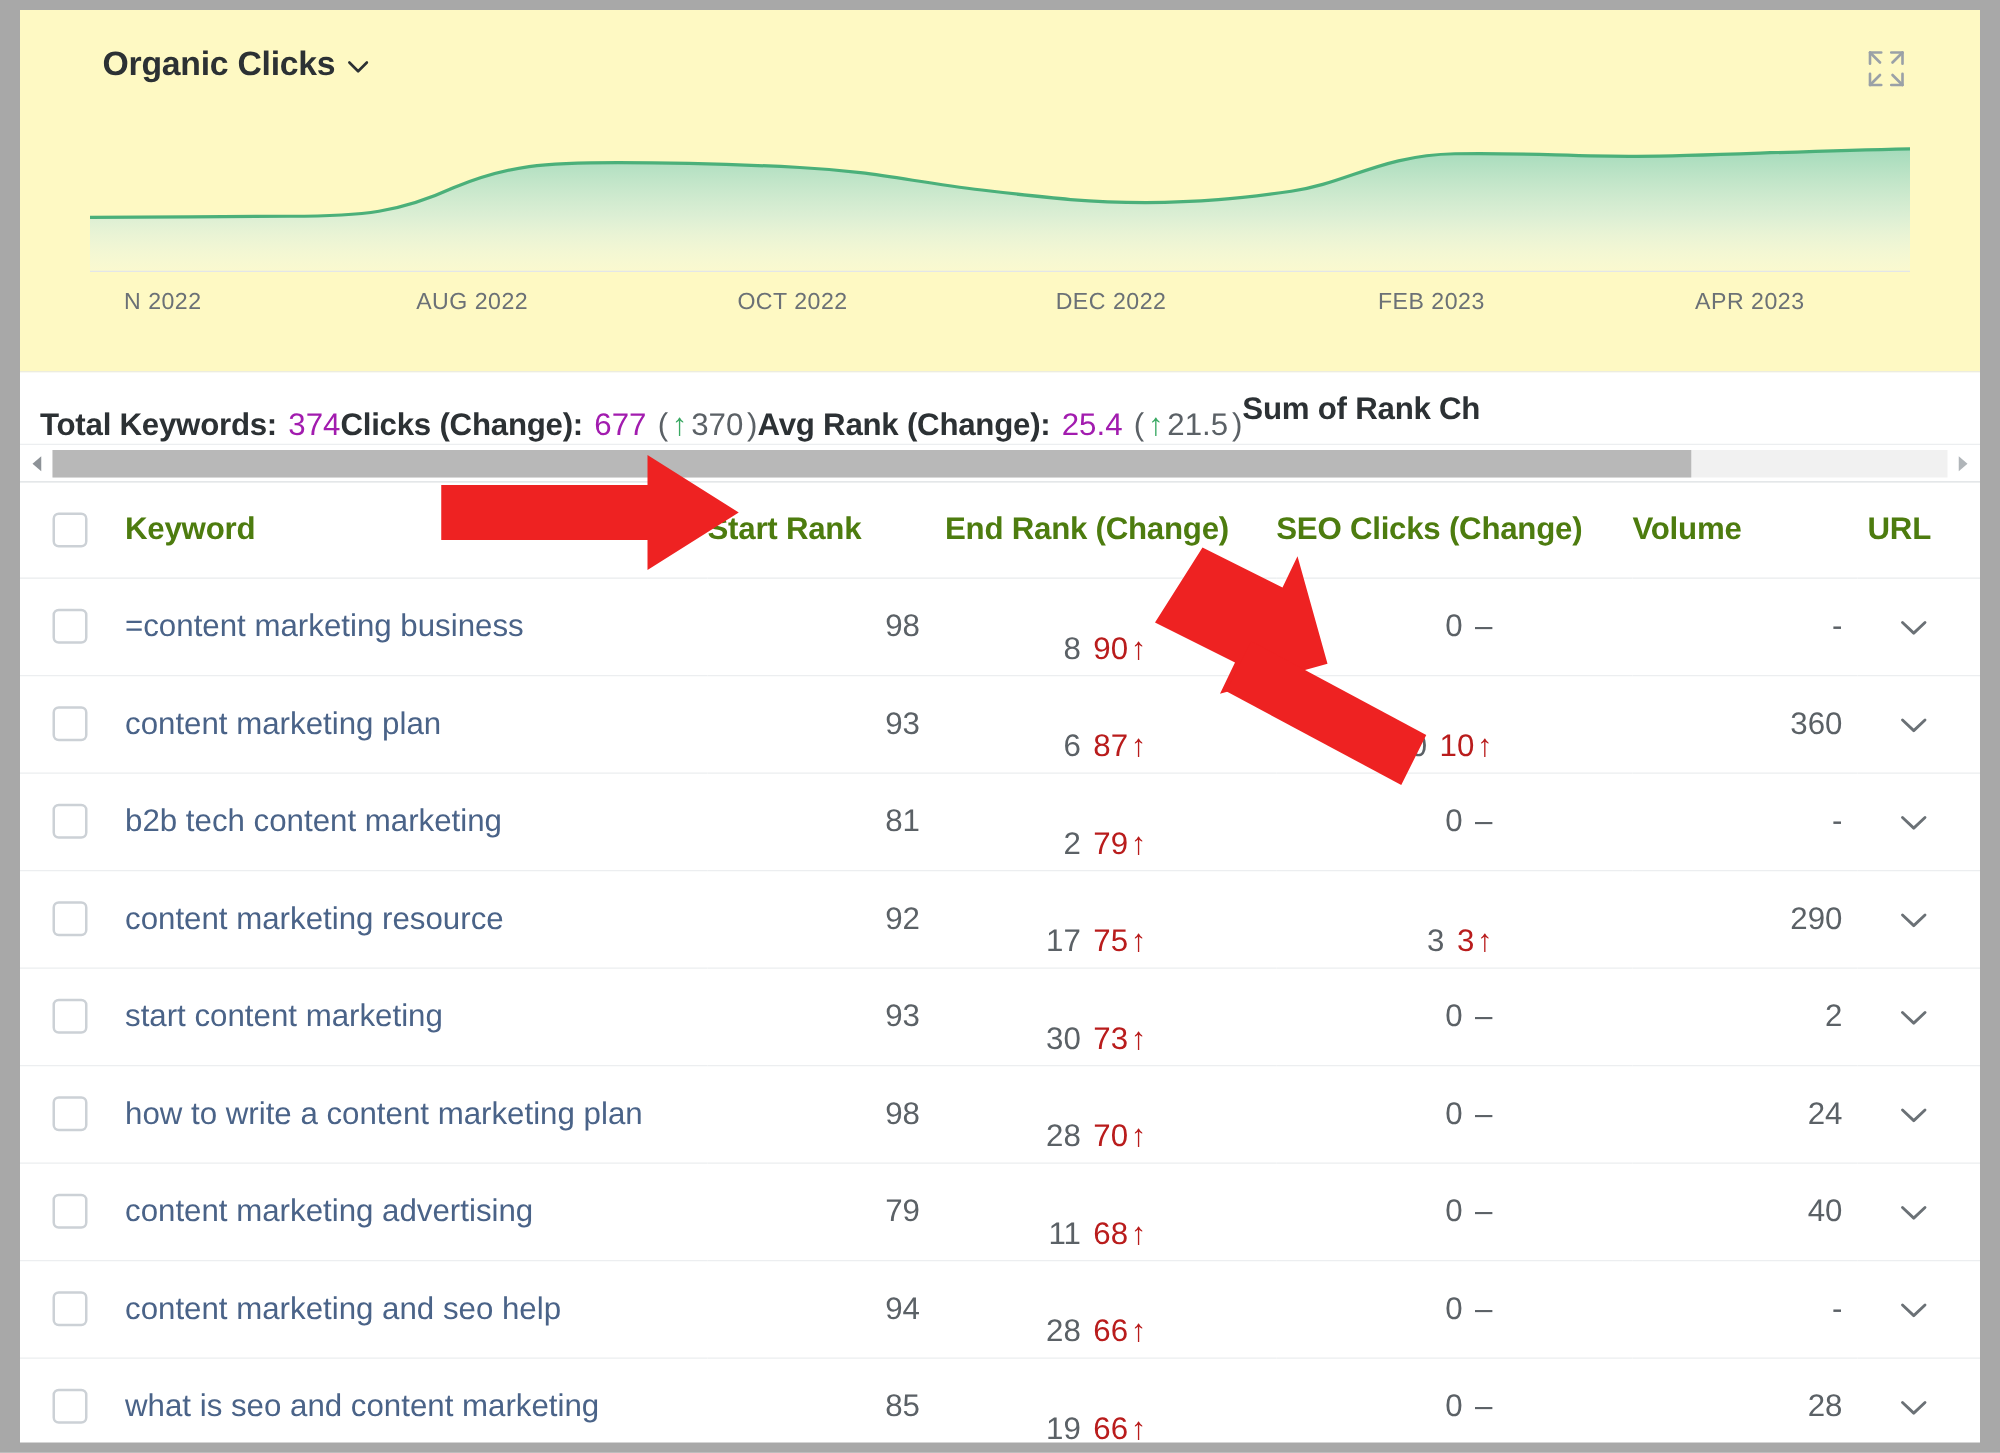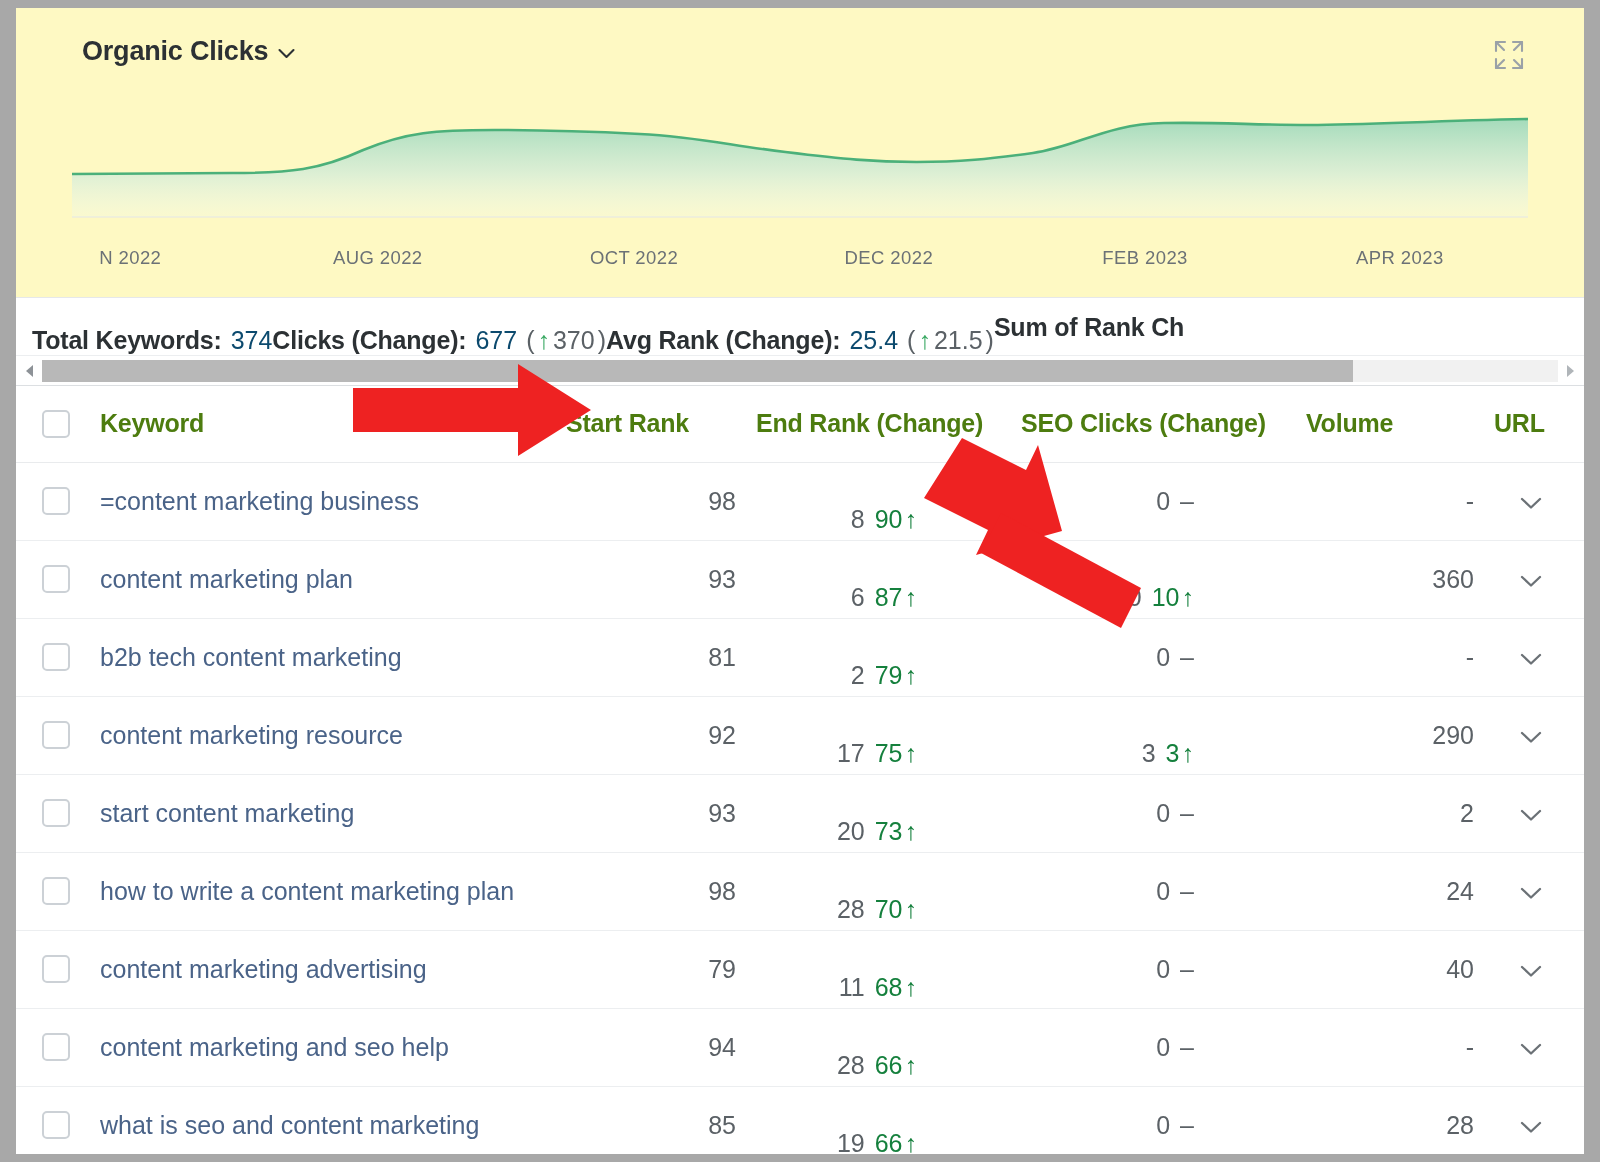--- a/index.html
+++ b/index.html
@@ -67,21 +67,20 @@
     top: 216px; height: 40px;
   }
   .axis-tick {
     position: absolute;
     top: 6px;
     font-size: 18.5px;
     color: #6b7176;
     letter-spacing: 0.4px;
     white-space: nowrap;
     transform: translateX(-50%);
-    margin-top: 17px;
   }
 
   
   #stats-strip {
     position: relative;
     height: 58px;
     background: #ffffff;
     border-bottom: 1px solid #eceef0;
     overflow: hidden;
   }
@@ -90,21 +89,21 @@
     left: 16px; top: 0;
     height: 58px;
     display: flex; align-items: center;
     white-space: nowrap;
   }
   .stat {
     display: flex; align-items: baseline; gap: 9px;
     font-size: 25px;
   }
   .stat-label { font-weight: bold; color: #2c3134; letter-spacing: -0.2px; }
-  .stat-value { color: #0c4a6e; margin-top: 27px; }
+  .stat-value { color: #a21caf; margin-top: 27px; }
   .stat-change { color: #5b6166; display: inline-flex; align-items: baseline; gap: 3px; }
   .up-arrow { color: #3aa963; font-weight: normal; }
   .stat.truncated .stat-label { color: #2c3134; }
 
   
   #hscroll {
     position: relative;
     height: 30px;
     background: #ffffff;
     border-bottom: 1px solid #dcdfe2;
@@ -180,21 +179,21 @@
     cursor: pointer;
   }
   .cell-start { text-align: right; padding-right: 20px !important; }
   .cell-end   { text-align: right; padding-right: 104px !important; }
   .cell-clicks{ text-align: right; padding-right: 112px !important; }
   .cell-volume{ text-align: right; padding-right: 12px !important; }
   .cell-url   { text-align: left; padding-left: 34px !important; }
 
   .num-pair { display: inline-flex; align-items: baseline; gap: 10px; white-space: nowrap; }
   .num-base { color: #5b6166; }
-  .delta-up { color: #15803d; display: inline-flex; align-items: baseline; gap: 2px; margin-top: 36px; }
+  .delta-up { color: #b91c1c; display: inline-flex; align-items: baseline; gap: 2px; margin-top: 36px; }
   .delta-none { color: #5b6166; font-size: 25px; }
 
   
   .cb {
     width: 28px; height: 28px;
     border: 2px solid #ccd1d6;
     border-radius: 5px;
     background: #fff;
     display: inline-block;
     cursor: pointer;
@@ -443,21 +442,21 @@
         </tr>
         <tr>
           <td>
             <span class="cb-wrap">
               <span class="cb"></span>
             </span>
           </td>
           <td class="cell-keyword">start content marketing</td>
           <td class="cell-start">93</td>
           <td class="cell-end"><span class="num-pair">
-              <span class="num-base">20</span>
+              <span class="num-base">30</span>
               <span class="delta-up">73<span>↑</span></span>
             </span></td>
           <td class="cell-clicks"><span class="num-pair">
               <span class="num-base">0</span>
               <span class="delta-none">–</span>
             </span></td>
           <td class="cell-volume">2</td>
           <td class="cell-url"><span class="chev-sm"><svg viewBox="0 0 22 14" width="22" height="14">
                 <path d="M2 3 L11 11.5 L20 3" fill="none" stroke="#6b7176" stroke-width="2.3" stroke-linecap="round" stroke-linejoin="round"></path>
               </svg></span></td>

